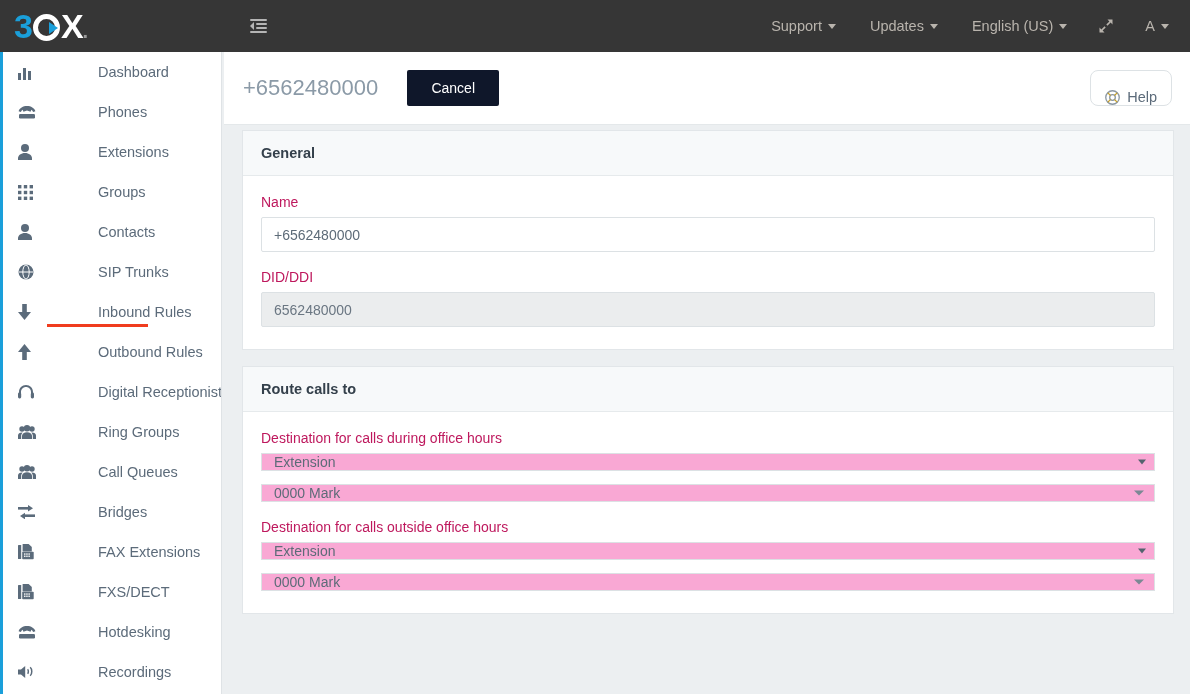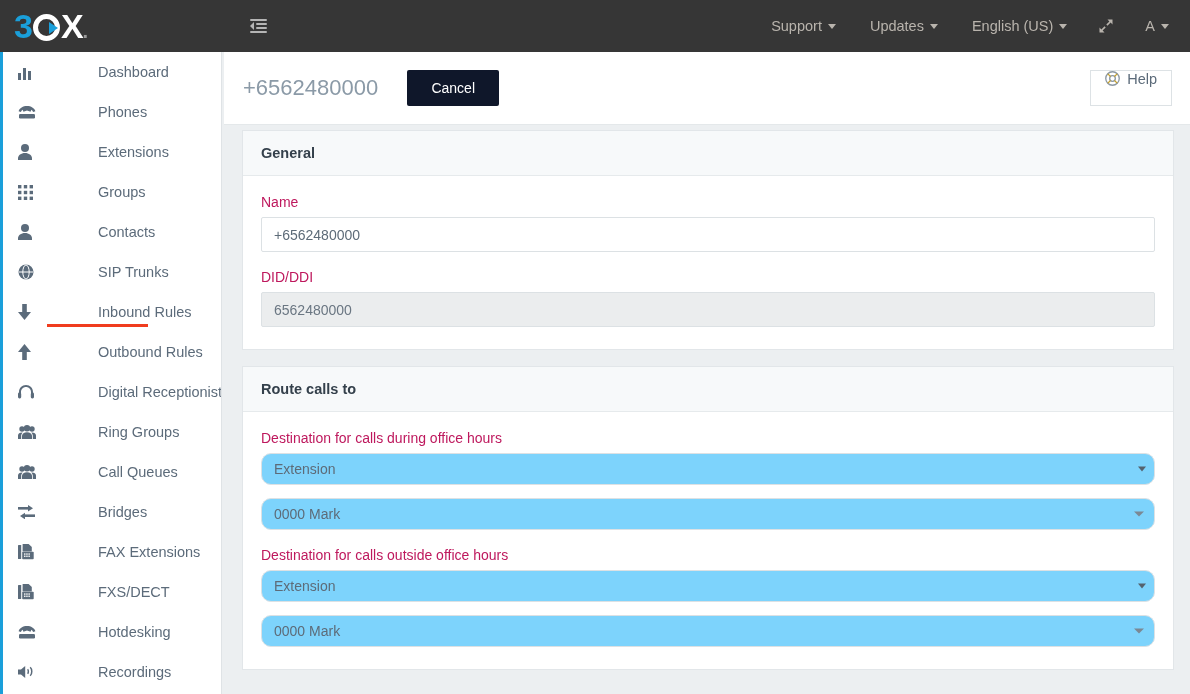--- a/index.html
+++ b/index.html
@@ -212,25 +212,25 @@
     color: #ffffff;
     border-radius: 2px;
   }
   .btn-ok { background: #0e9ad6; }
   .btn-cancel { background: #0f172a; margin-left: 7px; }
 
   .btn-help {
     margin-left: auto;
     background: #ffffff;
     border: 1px solid #dde2e5;
-    border-radius: 0;
+    border-radius: 8px;
     height: 36px;
     padding: 0 14px;
     display: flex;
-    align-items: flex-start;
+    align-items: flex-end;
     gap: 7px;
     cursor: pointer;
     font-size: 14.5px;
     color: #5c6b7a;
   }
 
   .scroll-area {
     height: 569px;
     overflow: hidden;
     padding: 5px 18px 0 18px;
@@ -273,27 +273,27 @@
   }
   .input.readonly {
     background: #ebedee;
     color: #6a7682;
   }
 
   .select-wrap { position: relative; margin-bottom: 13px; }
   .select-wrap:last-child { margin-bottom: 0; }
   .select-box {
     width: 100%;
-    height: 32px;
+    height: 18px;
     border: 1px solid #dce1e4;
-    background: #7dd3fc;
+    background: #f9a8d4;
     font-size: 14px;
     color: #5d6b78;
     padding: 0 30px 0 12px;
-    border-radius: 10px;
+    border-radius: 0;
     display: flex;
     align-items: center;
     cursor: pointer;
   }
   .arrow-native {
     position: absolute;
     right: 9px; top: 50%;
     transform: translateY(-50%);
     width: 0; height: 0;
     border-left: 4px solid transparent;

